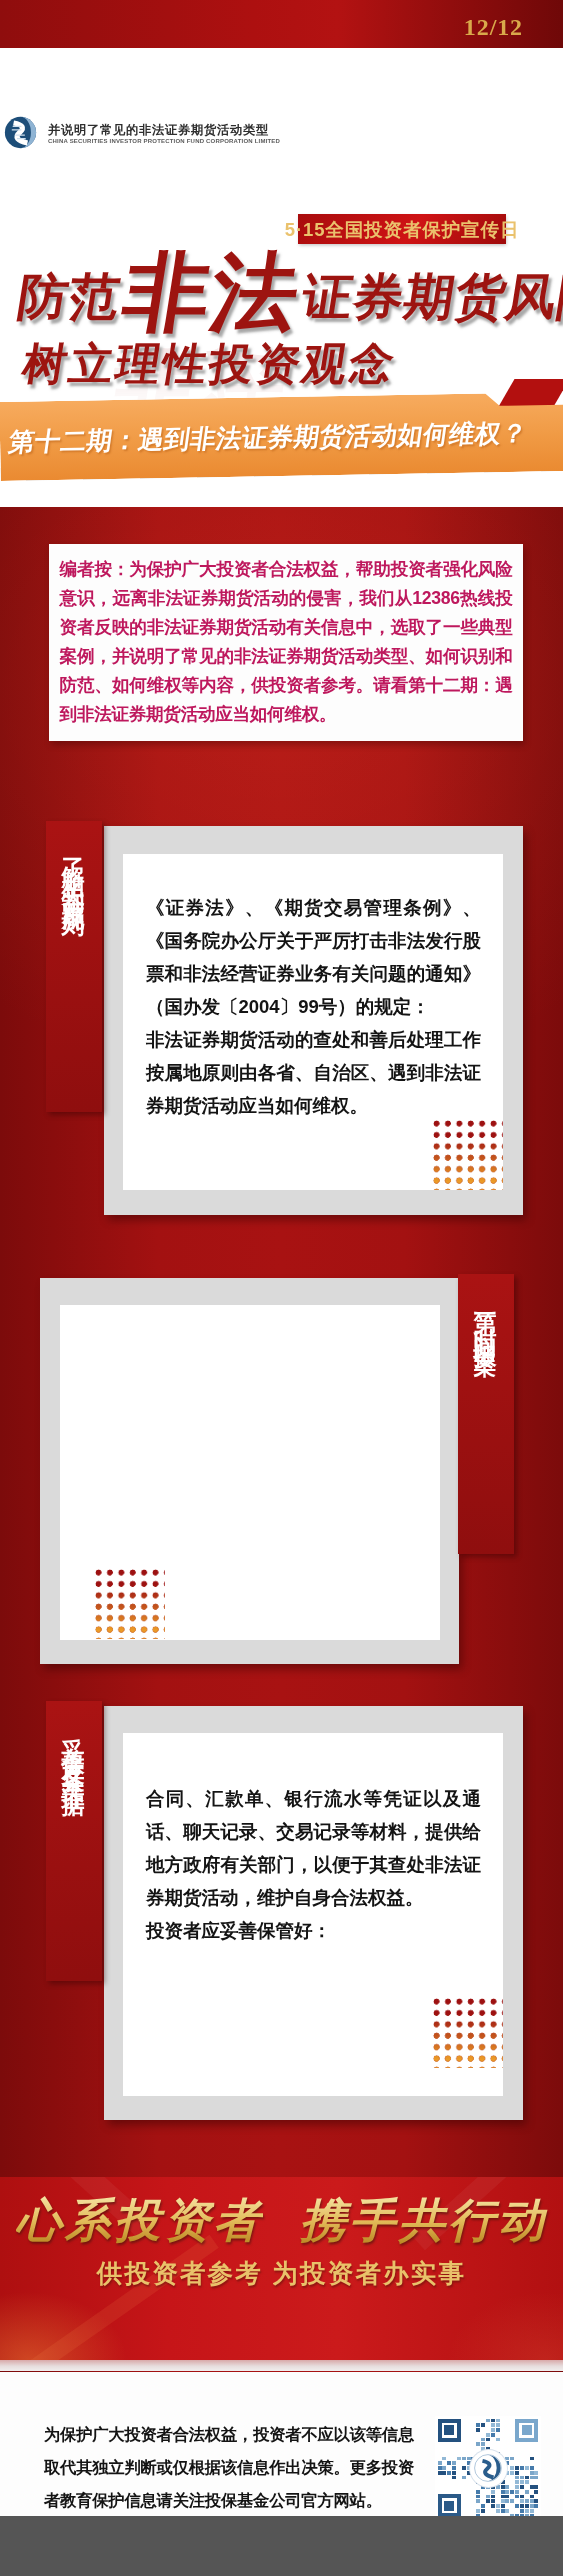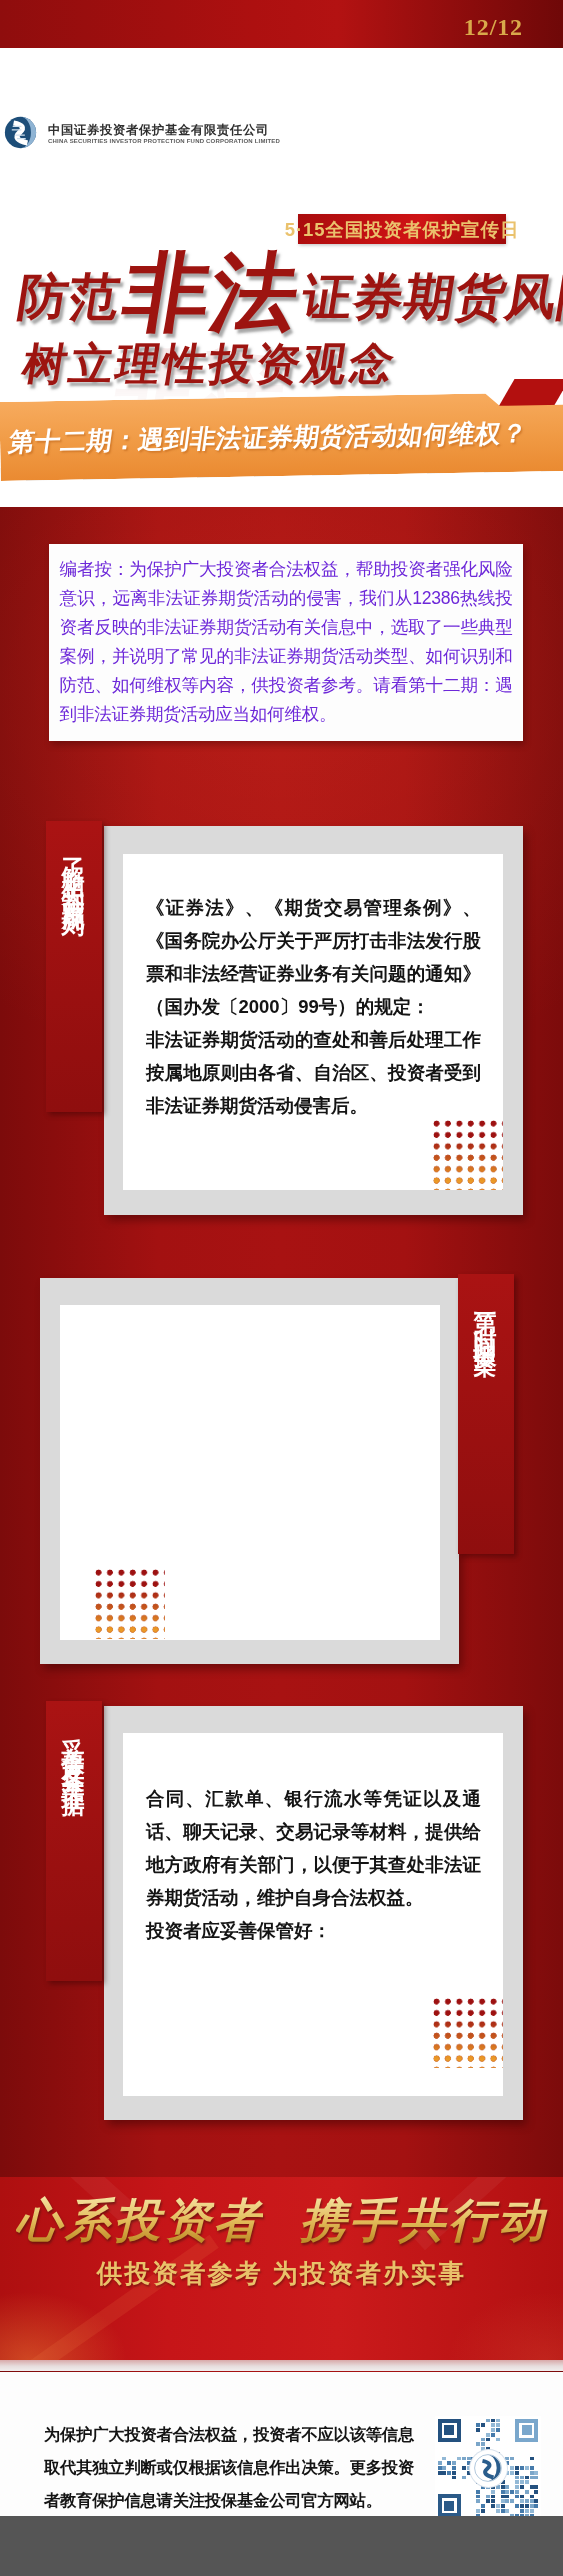--- a/index.html
+++ b/index.html
@@ -49,21 +49,21 @@
                transform:skewX(-9deg);letter-spacing:0.4px;white-space:nowrap;
                text-shadow:1.8px 1.8px 1.8px rgba(190,100,25,.55);}
 
   
   .red-body{left:0;top:507px;width:563px;height:1865px;
       background:
         radial-gradient(120% 30% at 50% 10%, rgba(255,80,50,.18), transparent 70%),
         linear-gradient(90deg,#7c0b0b,#a31111 28%,#a81212 50%,#a31111 72%,#7c0b0b);}
 
   .editor-card{left:49px;top:544px;width:453px;background:#fdfdfd;padding:10.6px 10.6px 12.3px 10.6px;
-               font-size:17.6px;line-height:29px;font-weight:400;color:#6d28d9;
+               font-size:17.6px;line-height:29px;font-weight:700;color:#be185d;
                text-align:justify;letter-spacing:-0.3px;box-shadow:1.8px 3.5px 7px rgba(40,0,0,.35);}
 
   .card-gray{background:#dadada;box-shadow:4.4px 6.2px 8.8px rgba(45,0,0,.45);}
   .card-white{background:#ffffff;}
   .sec-text{font-size:18.5px;line-height:33px;font-weight:600;color:#141414;text-align:justify;}
   .sec-text p{margin:0;}
   .hl{color:#b5120f;font-weight:700;}
 
   .tab{background:linear-gradient(180deg,#aa1313,#8f0e0e);box-shadow:2.6px 2.6px 5.3px rgba(40,0,0,.4);
        display:flex;align-items:flex-start;justify-content:center;}
@@ -150,21 +150,21 @@
     <div class="abs pages">12/12</div>
   </div>
 
   <div class="abs header-white">
     <svg class="abs logo-svg" viewBox="0 0 38 38">
       <circle cx="19" cy="19" r="18" fill="#1d4e79"></circle>
       <path d="M19 1 A18 18 0 0 1 19 37 A12 18 0 0 0 19 1 Z" fill="#8fb4d4"></path>
       <path d="M11 8 q16 3 7 11 t9 12" stroke="#ffffff" stroke-width="6" fill="none"></path>
       <path d="M10 12 h10 M9 16 h11 M13 22 h11 M15 26 h10" stroke="#cfe0ee" stroke-width="1.4"></path>
     </svg>
-    <div class="abs cn-name">中国证券投资者保护基金有限责任公司</div>
+    <div class="abs cn-name">并说明了常见的非法证券期货活动类型</div>
     <div class="abs en-name">CHINA SECURITIES INVESTOR PROTECTION FUND CORPORATION LIMITED</div>
 
     <div class="abs badge">5·15全国投资者保护宣传日</div>
 
     <div class="abs title-reflect">非法</div>
     <div class="abs title-l1">
       <span class="t-small">防范</span>
       <span class="t-big">非法</span>
       <span class="t-small">证券期货风险</span>
     </div>
@@ -176,22 +176,22 @@
     <div class="banner-text">第十二期：遇到非法证券期货活动如何维权？</div>
   </div>
 
   <div class="abs red-body"></div>
 
   <div class="abs editor-card">编者按：为保护广大投资者合法权益，帮助投资者强化风险意识，远离非法证券期货活动的侵害，我们从12386热线投资者反映的非法证券期货活动有关信息中，选取了一些典型案例，并说明了常见的非法证券期货活动类型、如何识别和防范、如何维权等内容，供投资者参考。请看第十二期：遇到非法证券期货活动应当如何维权。</div>
 
   <div class="abs card-gray s1-gray"></div>
   <div class="abs card-white s1-white"></div>
   <div class="abs sec-text s1-text">
-    <p>《证券法》、《期货交易管理条例》、《国务院办公厅关于严厉打击非法发行股票和非法经营证券业务有关问题的通知》（国办发〔2000〕99号）的规定：</p>
-    <p>非法证券期货活动的查处和善后处理工作按属地原则由各省、自治区、投资者受到非法证券期货活动侵害后。</p>
+    <p>《证券法》、《期货交易管理条例》、《国务院办公厅关于严厉打击非法发行股票和非法经营证券业务有关问题的通知》（国办发〔2004〕99号）的规定：</p>
+    <p>非法证券期货活动的查处和善后处理工作按属地原则由各省、自治区、遇到非法证券期货活动应当如何维权。</p>
   </div>
   <div class="abs tab s1-tab">
     <span>了解相关制度规则</span>
   </div>
   <div class="abs dots s1-dots"></div>
 
   <div class="abs card-gray s2-gray"></div>
   <div class="abs card-white s2-white"></div>
   <div class="abs tab s2-tab">
     <span>第一时间报案</span>

